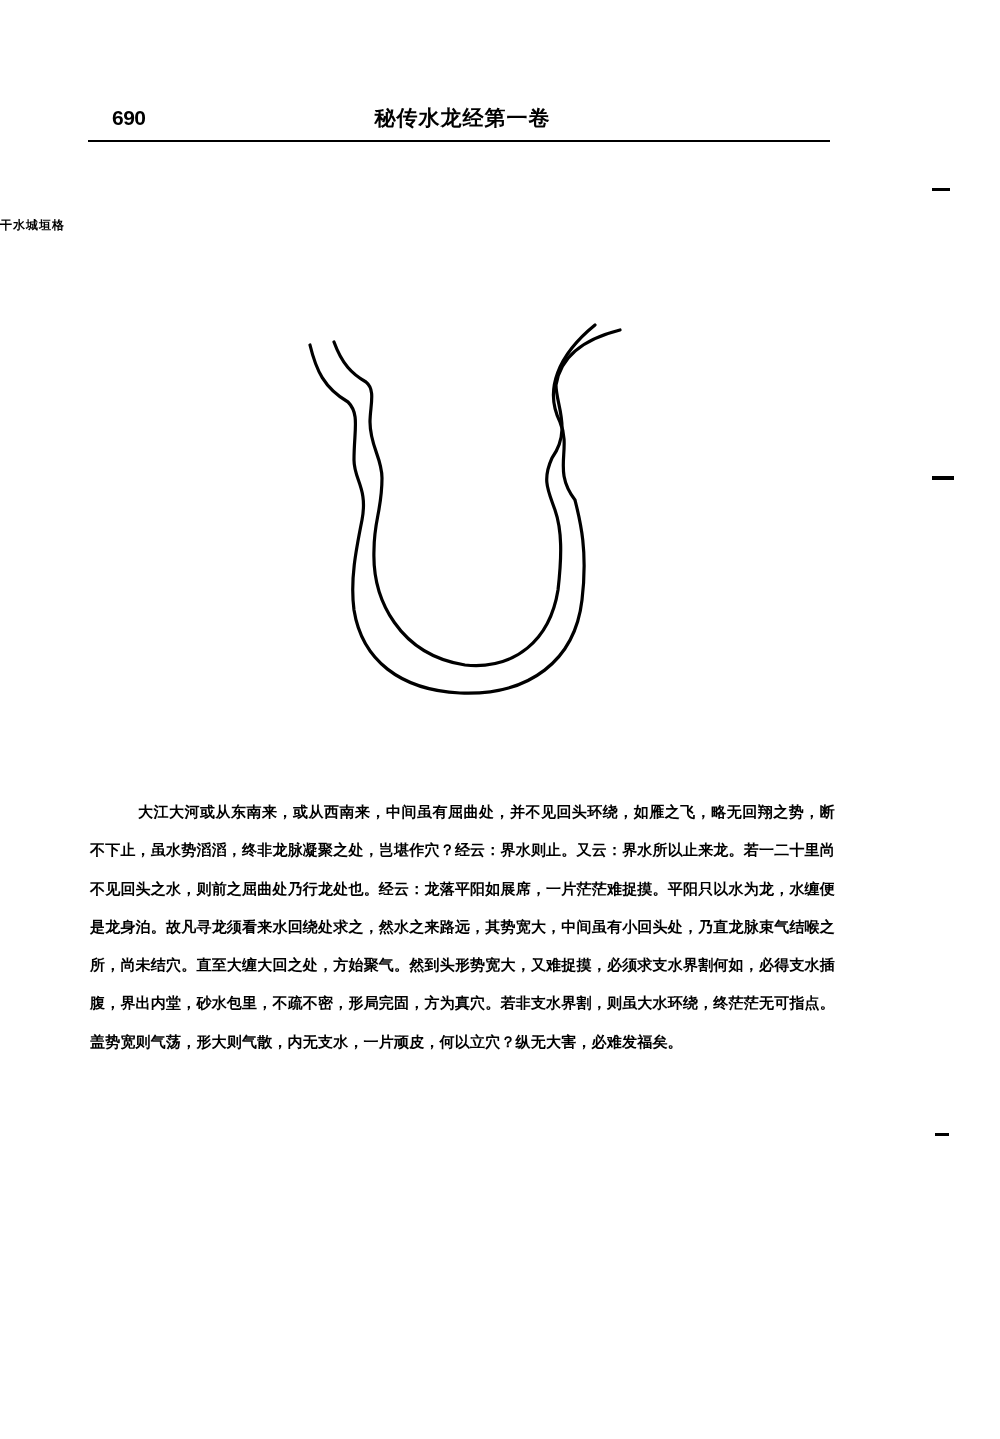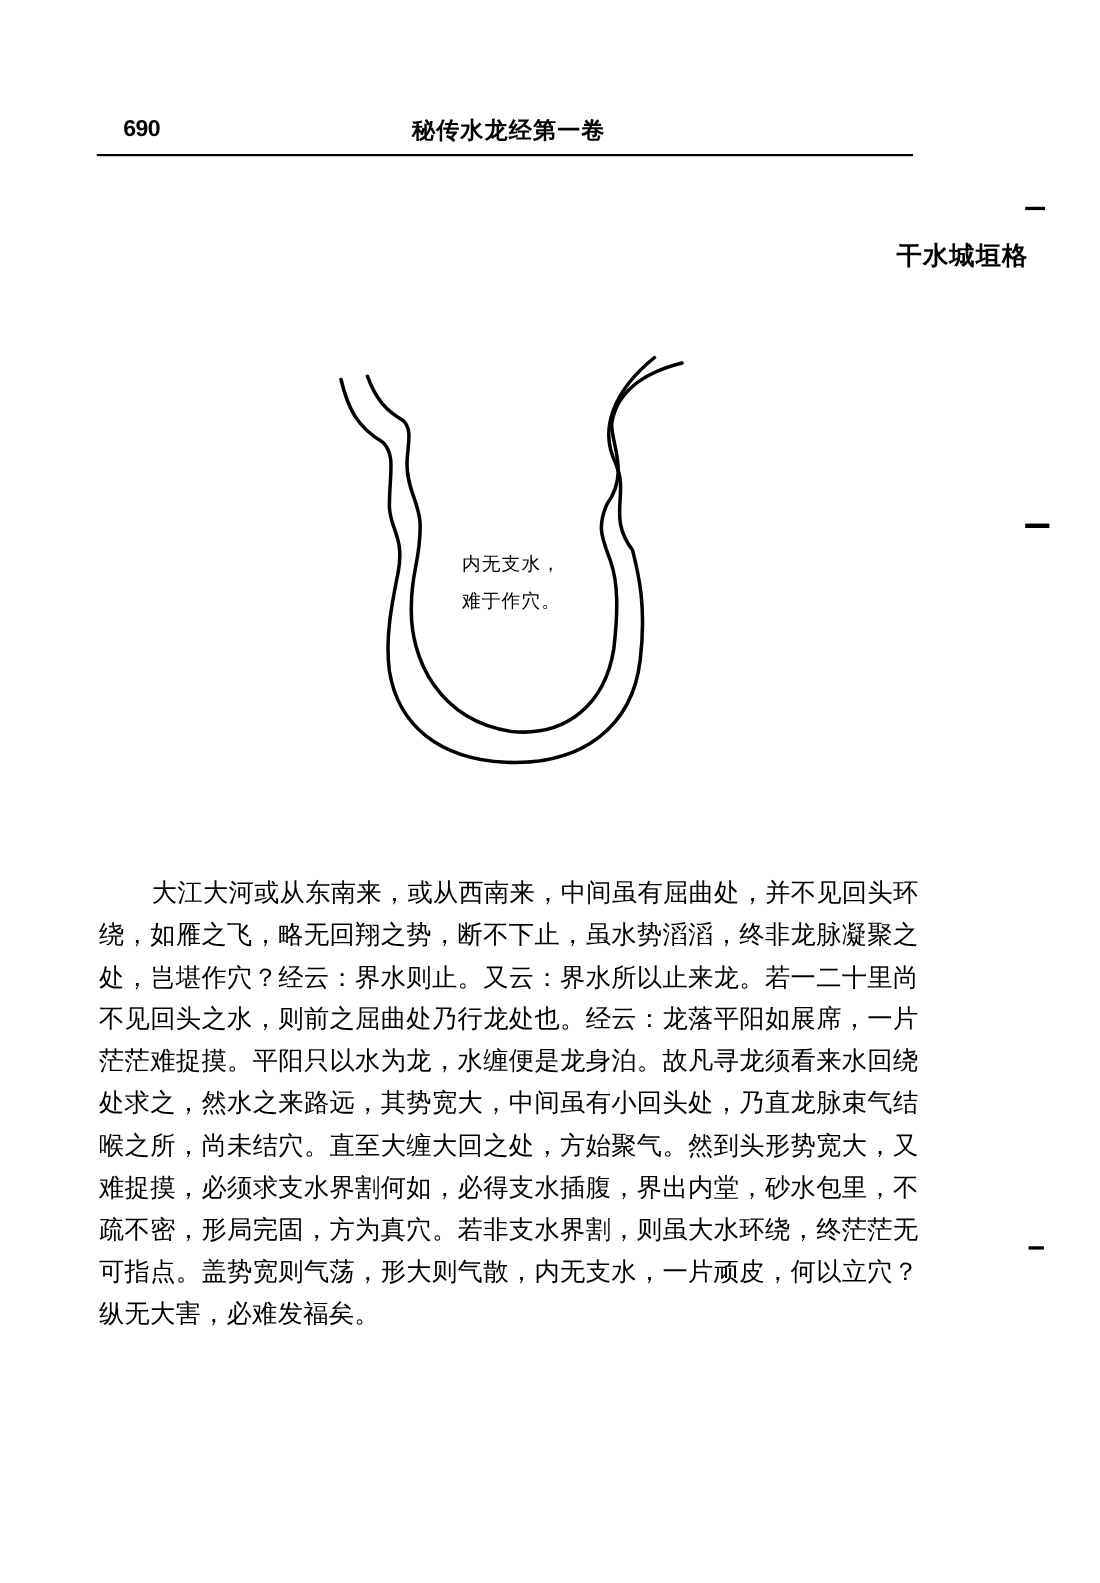--- a/index.html
+++ b/index.html
@@ -12,34 +12,34 @@
       font-family: "Liberation Sans", sans-serif; font-size: 21px; letter-spacing: -0.5px; font-weight: bold;
     }
     .running-head {
       position: absolute; left: 0; width: 925px; top: 104px; text-align: center;
       font-family: "DejaVu Sans", sans-serif; font-weight: bold; font-size: 21px; letter-spacing: 1px;
     }
     .header-rule {
       position: absolute; left: 88px; width: 742px; top: 140px; height: 2px; background: #000;
     }
     .figure-title {
-      position: absolute; left: 0; width: 935px; top: 217px; text-align: right;
-      font-family: "DejaVu Sans", sans-serif; font-weight: bold; font-size: 23px; letter-spacing: 1px;
+      position: absolute; left: 0; width: 935px; top: 217px; text-align: left;
+      font-family: "DejaVu Sans", sans-serif; font-weight: bold; font-size: 12px; letter-spacing: 1px;
     }
     .diagram {
       position: absolute; left: 290px; top: 310px; width: 360px; height: 420px;
     }
     .diagram svg { width: 360px; height: 420px; display: block; }
     .diagram-label {
       position: absolute; font-family: "DejaVu Sans", sans-serif; font-size: 17px; line-height: 34px;
       left: 130px; top: 186px; letter-spacing: 1px;
     }
     .body-text {
       position: absolute; left: 90px; top: 793px; width: 745px;
-      font-family: "DejaVu Sans", sans-serif; font-weight: normal; font-size: 23px;
+      font-family: "DejaVu Sans", sans-serif; font-weight: bold; font-size: 15px;
       line-height: 38.3px; letter-spacing: 0.2px; text-align: justify;
     }
     .body-text p { margin: 0; text-indent: 48px; }
     .margin-mark { position: absolute; background: #000; height: 3px; }
   </style>
 </head>
 <body>
 
 <div class="page-number">690</div>
 <div class="running-head">秘传水龙经第一卷</div>
@@ -49,24 +49,20 @@
 
 <div class="diagram">
   <svg viewBox="0 0 360 420">
     <g fill="none" stroke="#000" stroke-width="3.2" stroke-linecap="round" stroke-linejoin="round">
 
       <path d="M20 35 C 26 60, 34 78, 58 92 C 70 104, 64 120, 64 150 C 64 170, 78 178, 72 210 C 66 240, 60 270, 64 300 C 72 350, 110 380, 170 383 C 240 386, 285 350, 292 290 C 298 240, 290 210, 285 190 C 262 160, 282 140, 270 112 C 254 80, 268 45, 305 15"></path>
 
       <path d="M44 32 C 52 54, 62 64, 76 72 C 86 80, 80 96, 80 112 C 80 136, 92 148, 92 168 C 92 200, 84 210, 84 240 C 82 290, 110 345, 175 355 C 225 360, 260 330, 268 280 C 272 245, 272 220, 265 200 C 258 180, 252 170, 262 148 C 282 120, 266 95, 266 75 C 270 50, 290 30, 330 20"></path>
     </g>
   </svg>
-  <div class="diagram-label">
-    <div>内无支水，</div>
-    <div>难于作穴。</div>
-  </div>
 </div>
 
 <div class="body-text">
   <p>大江大河或从东南来，或从西南来，中间虽有屈曲处，并不见回头环绕，如雁之飞，略无回翔之势，断不下止，虽水势滔滔，终非龙脉凝聚之处，岂堪作穴？经云：界水则止。又云：界水所以止来龙。若一二十里尚不见回头之水，则前之屈曲处乃行龙处也。经云：龙落平阳如展席，一片茫茫难捉摸。平阳只以水为龙，水缠便是龙身泊。故凡寻龙须看来水回绕处求之，然水之来路远，其势宽大，中间虽有小回头处，乃直龙脉束气结喉之所，尚未结穴。直至大缠大回之处，方始聚气。然到头形势宽大，又难捉摸，必须求支水界割何如，必得支水插腹，界出内堂，砂水包里，不疏不密，形局完固，方为真穴。若非支水界割，则虽大水环绕，终茫茫无可指点。盖势宽则气荡，形大则气散，内无支水，一片顽皮，何以立穴？纵无大害，必难发福矣。</p>
 </div>
 
 <div class="margin-mark" style="left:932px; top:188px; width:18px;"></div>
 <div class="margin-mark" style="left:932px; top:476px; width:22px; height:4px;"></div>
 <div class="margin-mark" style="left:935px; top:1133px; width:14px;"></div>
 

